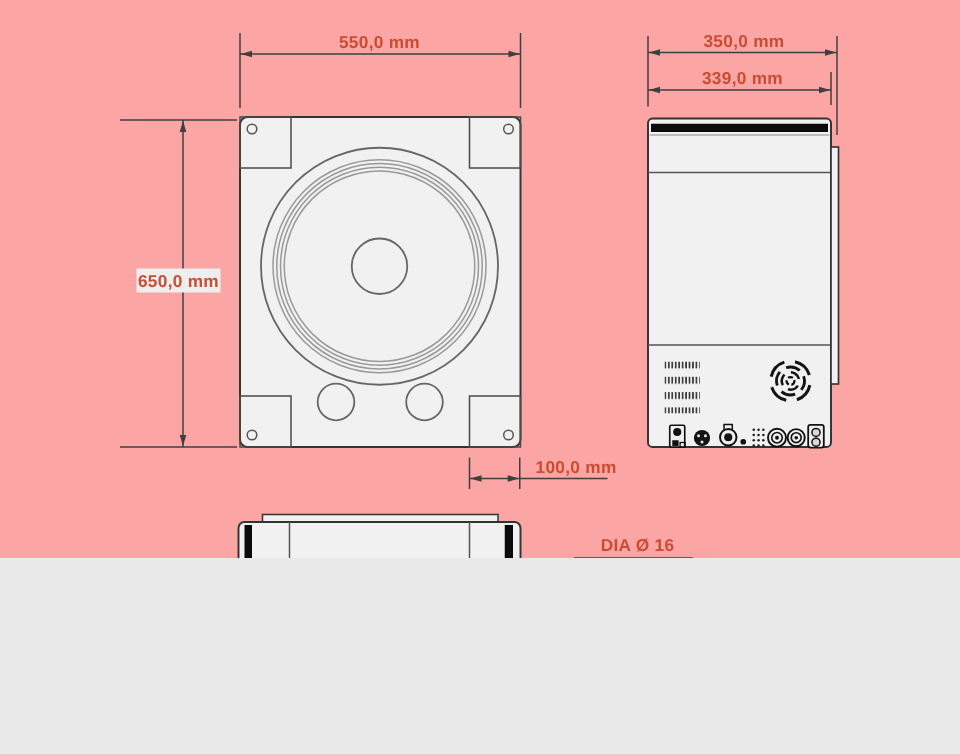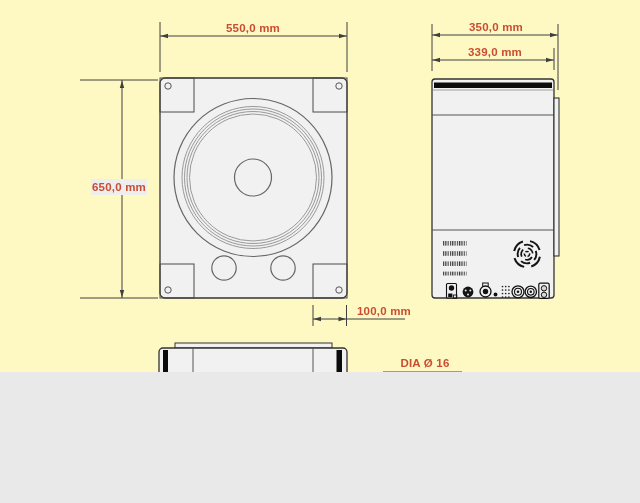--- a/index.html
+++ b/index.html
@@ -1,17 +1,17 @@
 <!DOCTYPE html>
 <html><head>
 <meta charset="utf-8">
 <style>
   html,body{margin:0;padding:0;}
   body{background:#e9e9e9;font-family:"Liberation Sans", sans-serif;}
-  .canvas{position:relative;width:640px;height:372px;background:#fef9c3;overflow:hidden;}
+  .canvas{position:relative;width:640px;height:372px;background:#fca5a5;overflow:hidden;}
   svg{display:block;}
   .dim-label{
     fill:#c94d32;
     font-family:"Liberation Sans", sans-serif;
     font-size:11.5px;
     font-weight:600;
     letter-spacing:0.2px;
   }
   .outline{stroke:#333;fill:#f1f1f1;}
   .dimline{stroke:#3f3f3f;stroke-width:1;fill:none;}

